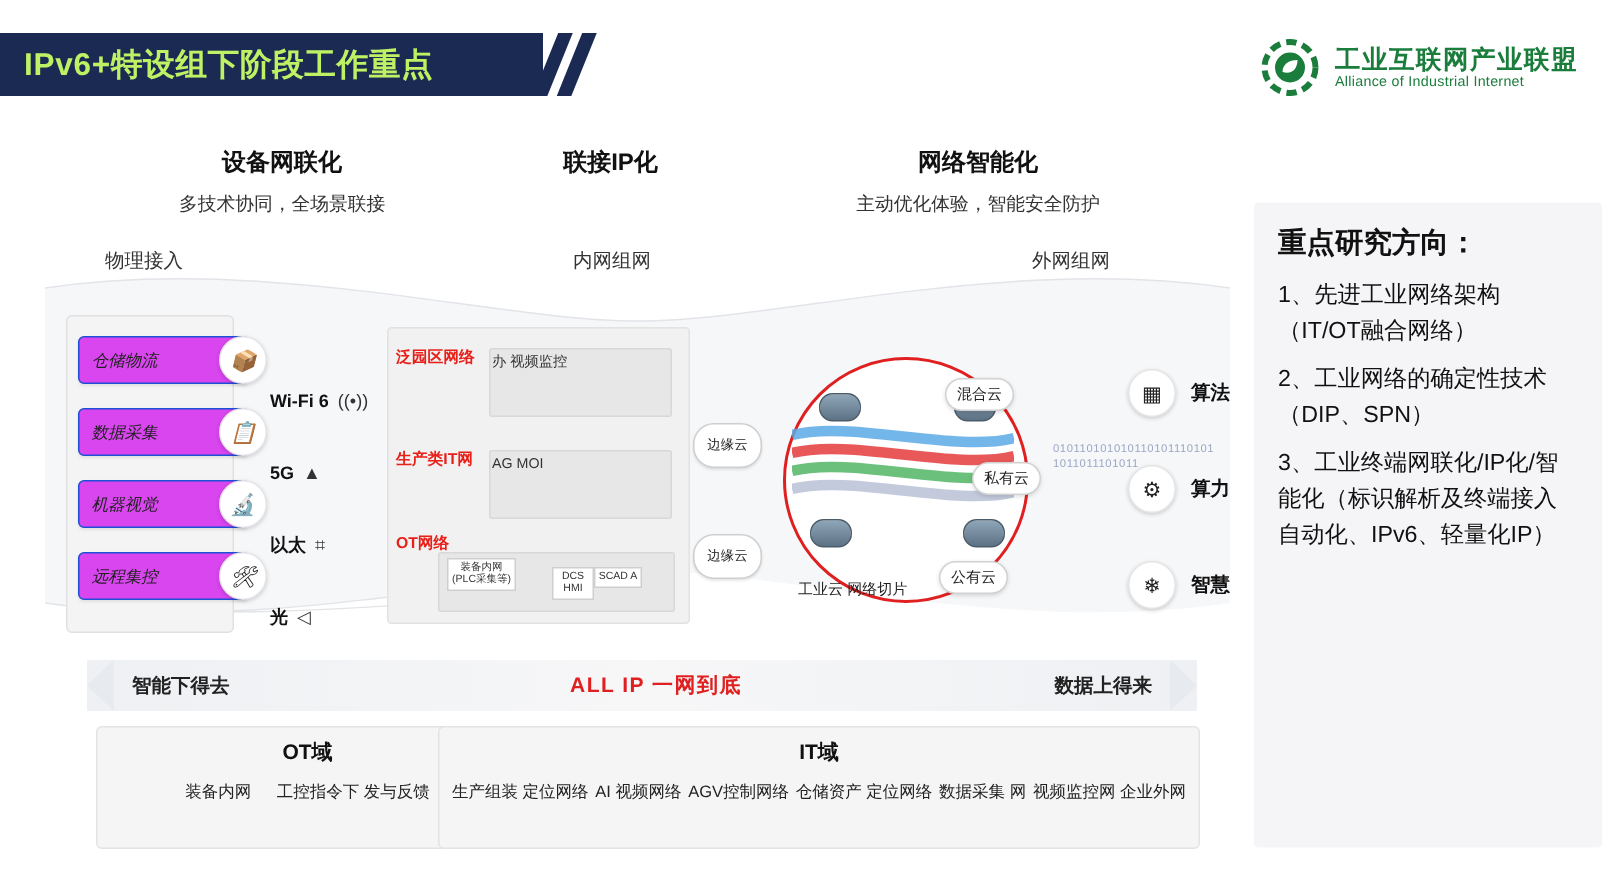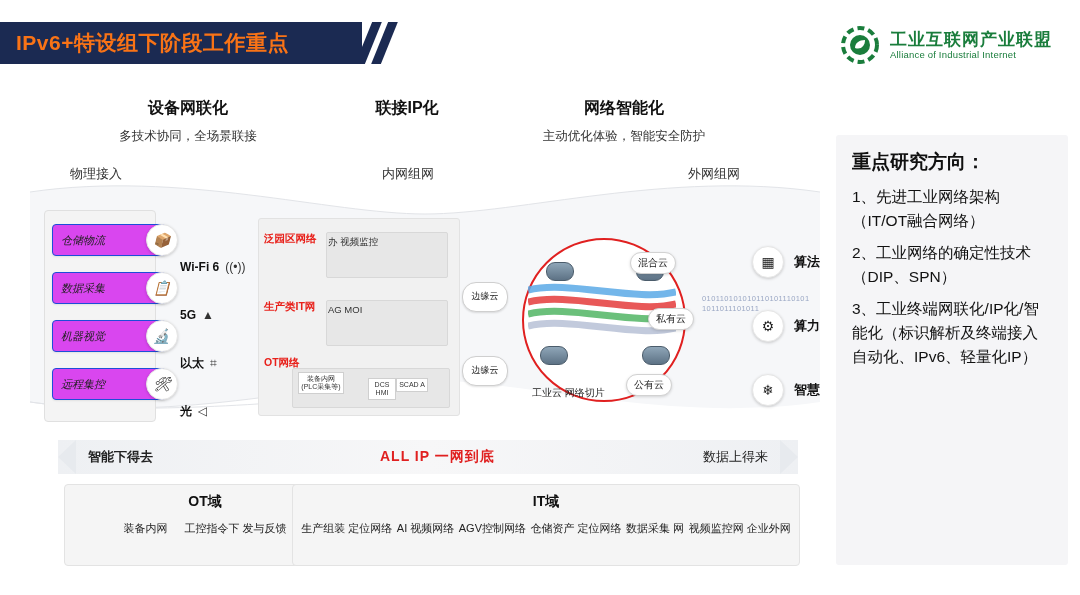--- a/index.html
+++ b/index.html
@@ -1,38 +1,38 @@
 <!DOCTYPE html>
 <html><head>
 <meta charset="utf-8">
 <style>
   html,body{margin:0;padding:0;}
   body{width:1080px;height:595px;background:#ffffff;font-family:"Liberation Sans","DejaVu Sans",sans-serif;overflow:hidden;position:relative;color:#222;}
 
   
   .title-bar{position:absolute;left:0;top:22px;width:362px;height:42px;background:#1b2a52;display:flex;align-items:center;}
-  .title-bar .t{color:#f97316;font-size:21px;font-weight:bold;padding-left:16px;letter-spacing:0.5px;}
+  .title-bar .t{color:#bef264;font-size:21px;font-weight:bold;padding-left:16px;letter-spacing:0.5px;}
   .title-slash{position:absolute;left:362px;top:22px;width:48px;height:42px;overflow:hidden;}
   .title-slash i{position:absolute;display:block;width:9px;height:62px;background:#1b2a52;transform:rotate(22deg);top:-10px;}
   .title-slash i.s1{left:2px;}
   .title-slash i.s2{left:18px;}
 
   .logo{position:absolute;right:28px;top:24px;display:flex;align-items:center;gap:9px;}
   .logo .mark{width:42px;height:42px;position:relative;}
   .logo .mark svg{display:block;}
   .logo .ltext .cn{font-size:17px;font-weight:bold;color:#1a7d3c;letter-spacing:1px;line-height:1.15;}
   .logo .ltext .en{font-size:9.5px;color:#1a7d3c;letter-spacing:0.2px;}
 
   
   .cap{position:absolute;text-align:center;}
   .cap .h{font-size:16px;font-weight:bold;color:#111;}
   .cap .s{font-size:12.5px;color:#333;margin-top:9px;}
   #cap0{left:88px;top:98px;width:200px;}
   #cap1{left:297px;top:98px;width:220px;}
-  #cap2{left:504px;top:98px;width:240px;}
+  #cap2{left:532px;top:98px;width:240px;}
 
   .sub{position:absolute;font-size:13px;color:#333;}
   #sub0{left:70px;top:165px;}
   #sub1{left:382px;top:165px;}
   #sub2{left:688px;top:165px;}
 
   
   .band{position:absolute;left:30px;top:152px;width:790px;height:300px;}
 
   
@@ -100,21 +100,21 @@
   #ri0{top:50px;}
   #ri1{top:114px;}
   #ri2{top:178px;}
 
   
   .arrowrow{position:absolute;left:58px;top:440px;width:740px;height:34px;background:linear-gradient(90deg,#eef0f3,#f7f7f8,#eef0f3);}
   .arrowrow .la{position:absolute;left:0;top:0;width:0;height:0;border-top:17px solid transparent;border-bottom:17px solid transparent;border-right:18px solid #e7eaee;}
   .arrowrow .ra{position:absolute;right:0;top:0;width:0;height:0;border-top:17px solid transparent;border-bottom:17px solid transparent;border-left:18px solid #e7eaee;}
   .arrowrow .lt{position:absolute;left:30px;top:8px;font-size:13px;font-weight:bold;color:#222;}
   .arrowrow .ct{position:absolute;left:322px;top:8px;font-size:14px;font-weight:bold;color:#e02020;letter-spacing:1px;}
-  .arrowrow .rt{position:absolute;right:30px;top:8px;font-size:13px;font-weight:normal;color:#222;}
+  .arrowrow .rt{position:absolute;right:30px;top:8px;font-size:13px;font-weight:bold;color:#222;}
 
   
   .dom{position:absolute;top:484px;background:#f5f5f5;border:1px solid #e3e3e3;border-radius:4px;}
   #domOT{left:64px;width:192px;height:80px;padding-left:44px;}
   #domIT{left:292px;width:506px;height:80px;}
   .dom .dt{text-align:center;font-size:14px;font-weight:bold;color:#111;margin-top:8px;}
   .dom .row{display:flex;justify-content:space-around;margin-top:10px;padding:0 6px;}
   .dom .cell{font-size:11px;color:#222;text-align:center;line-height:1.35;}
 
   

